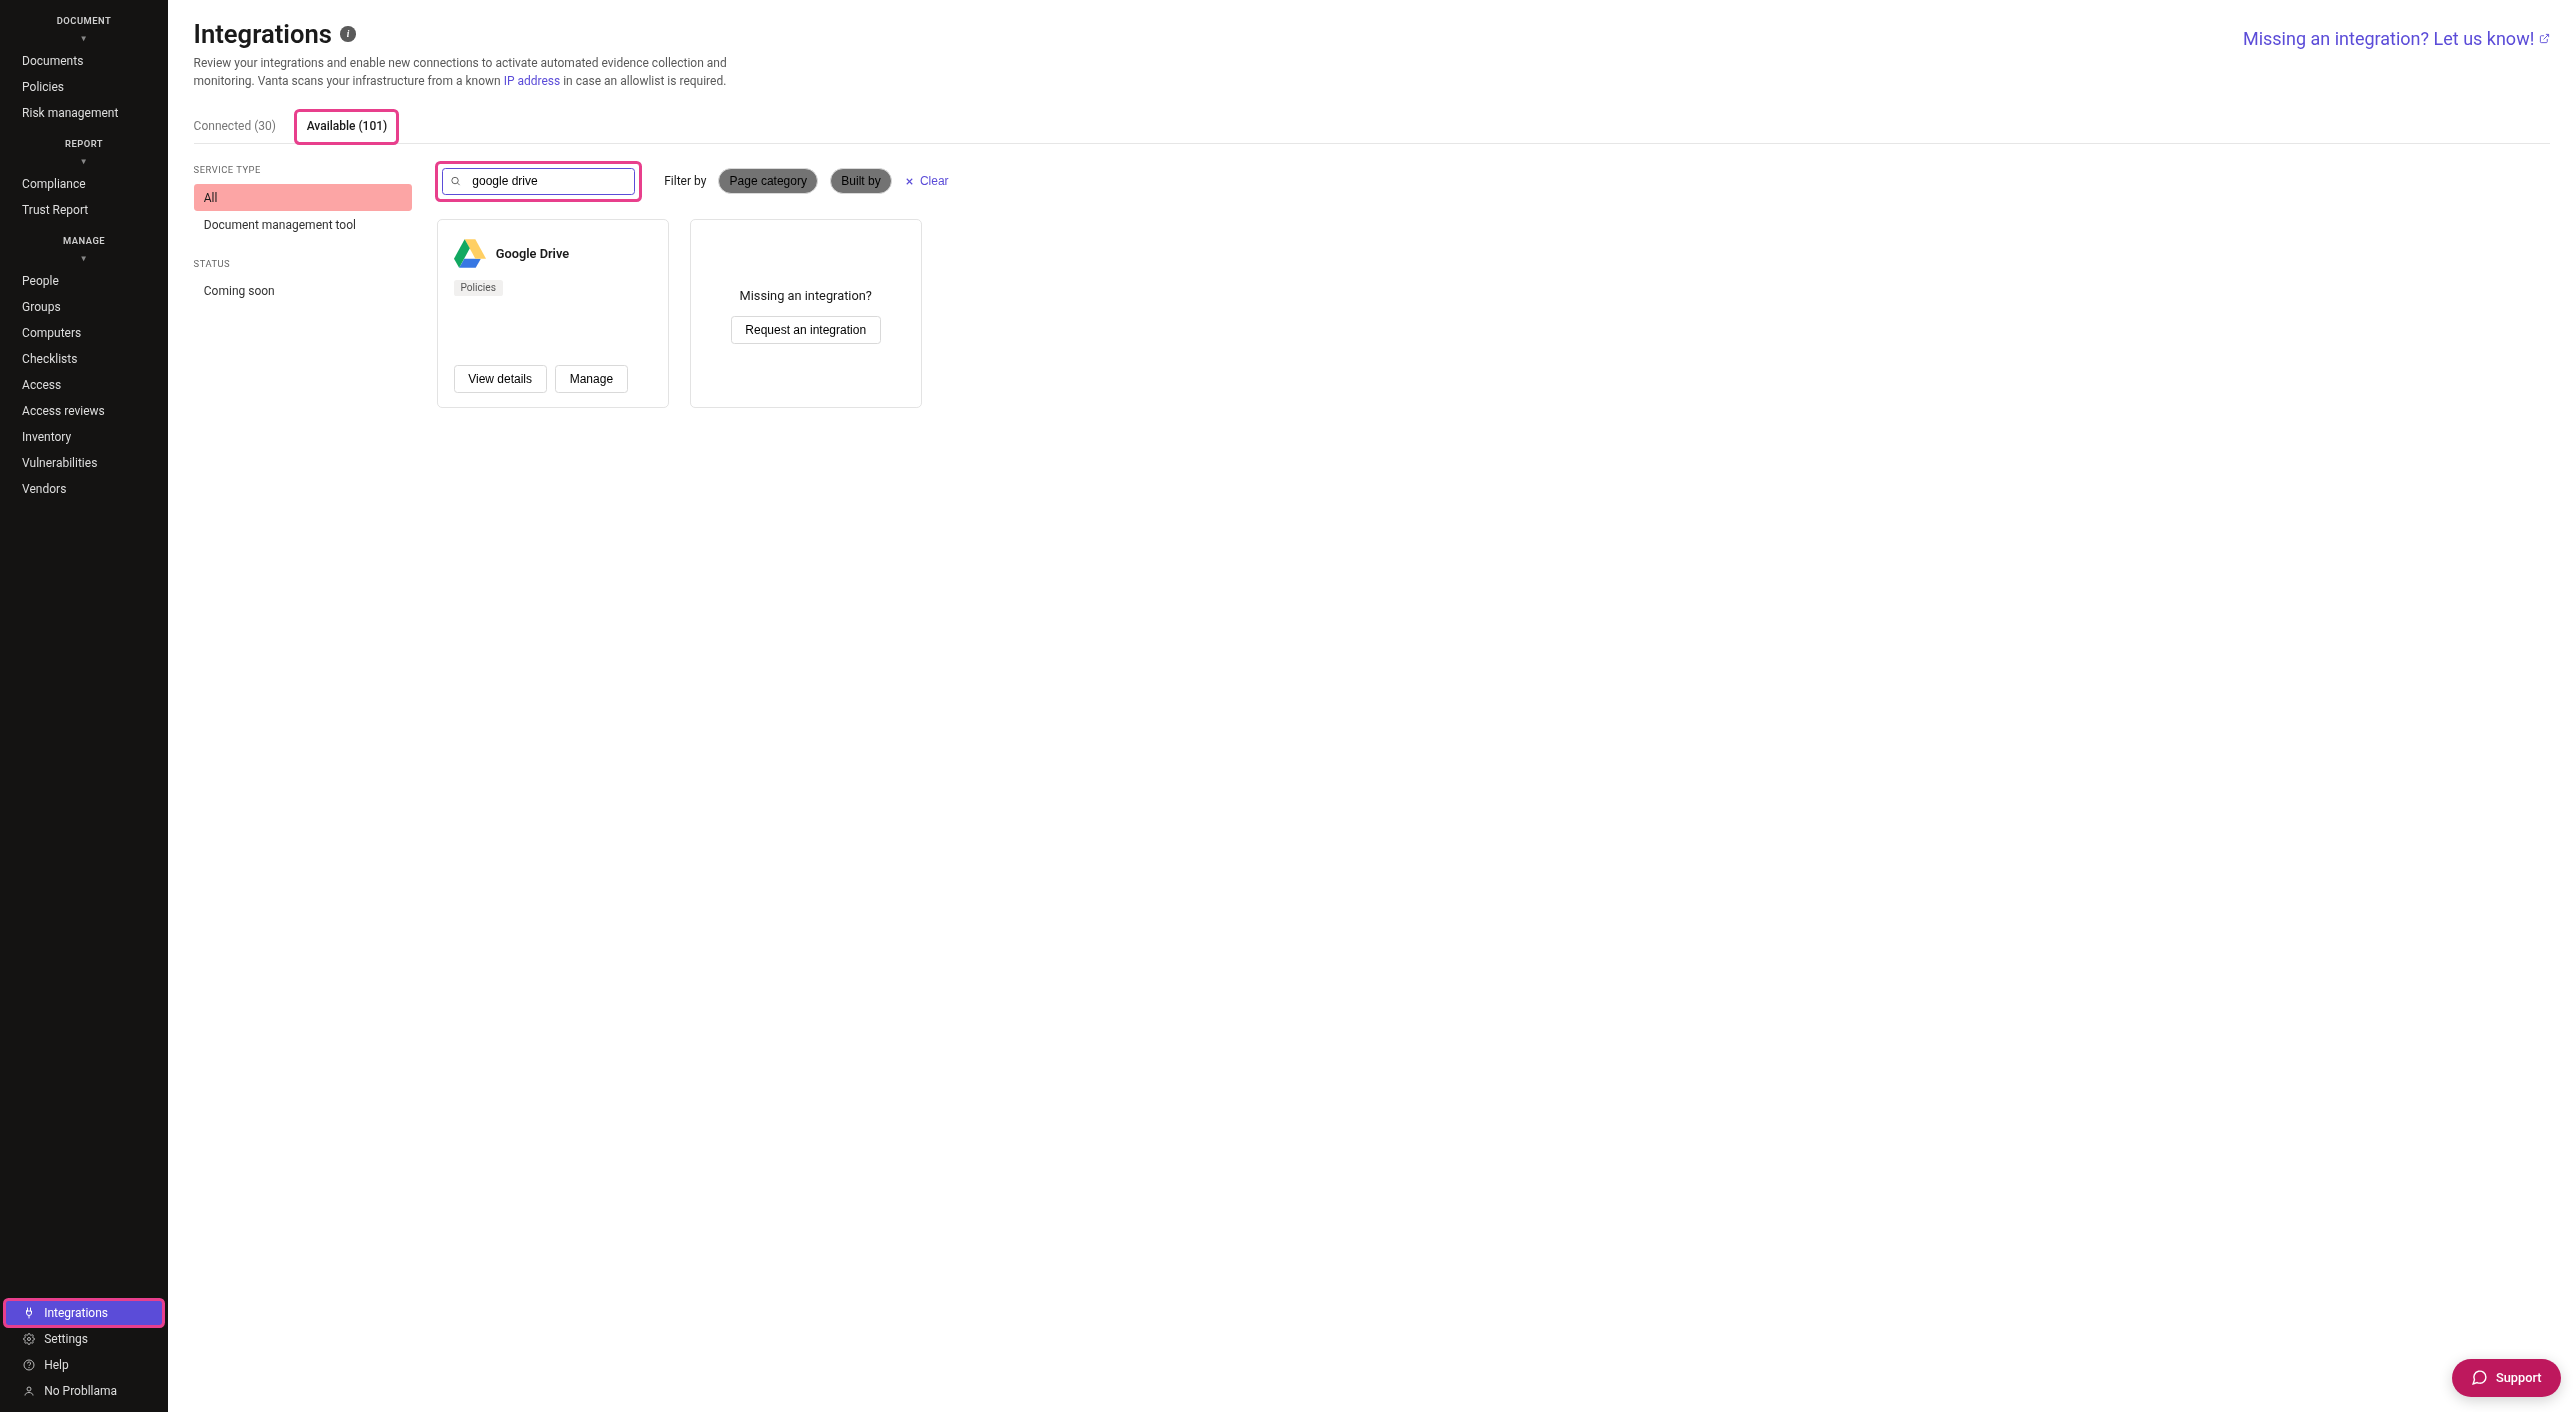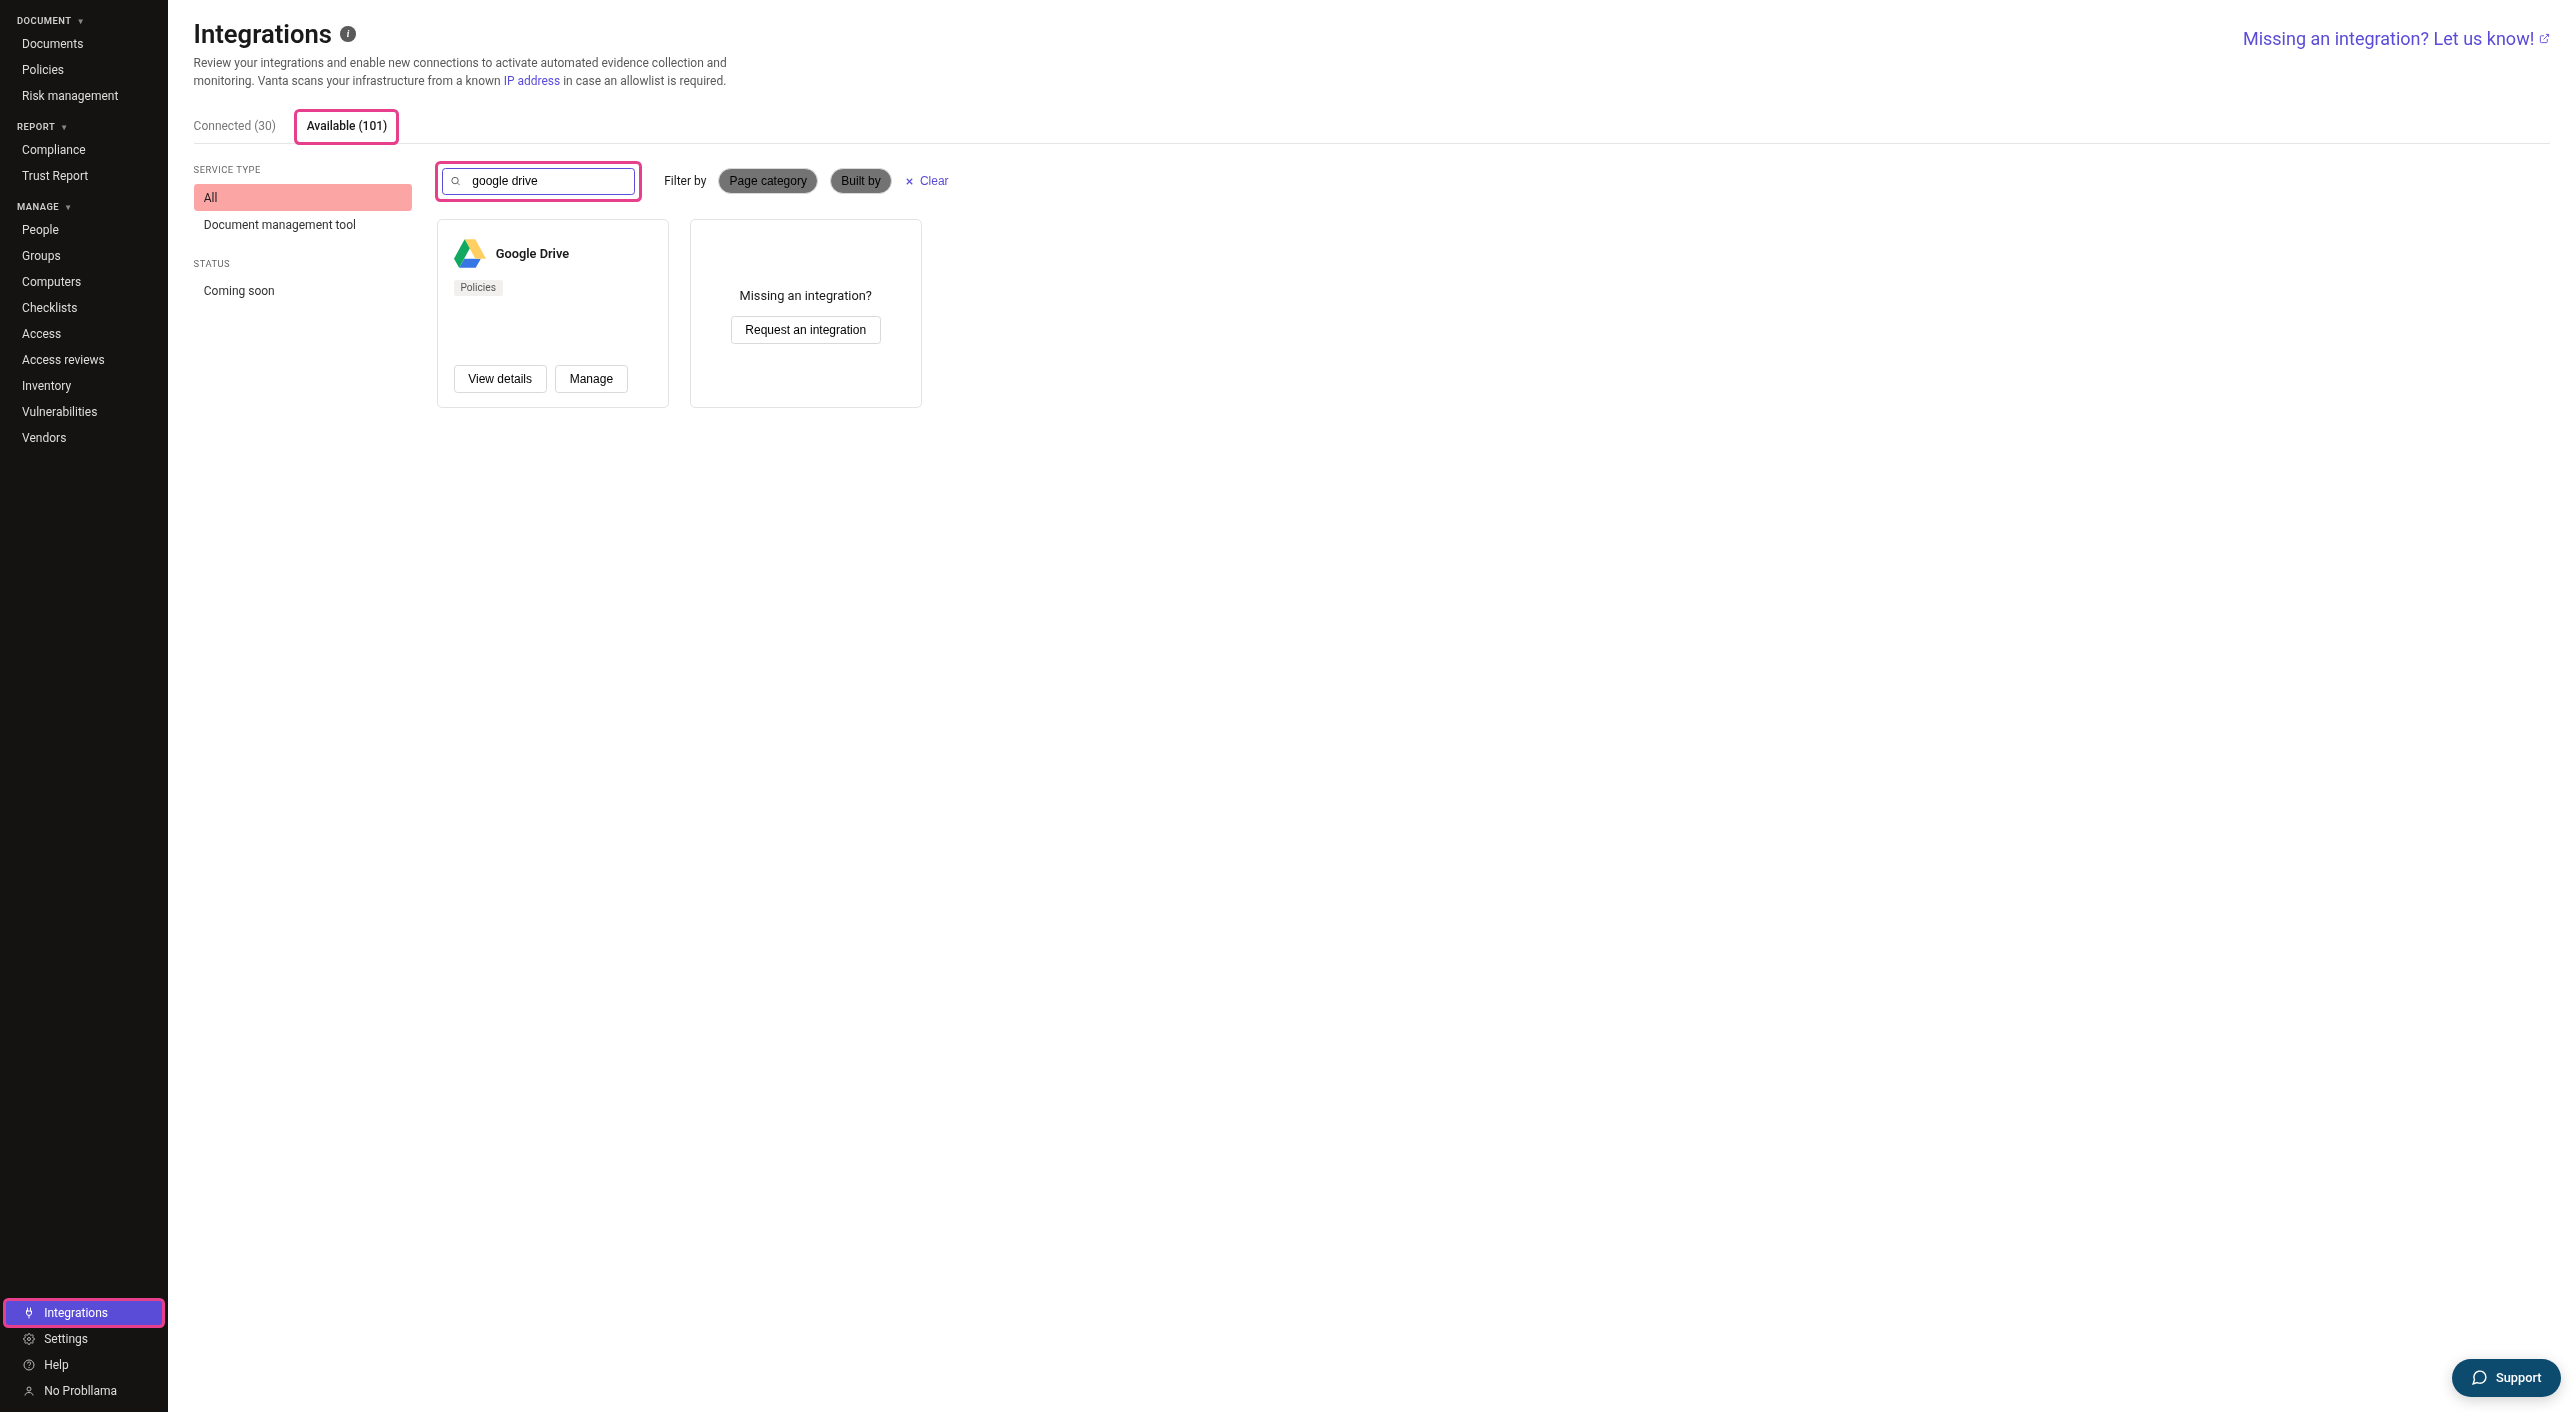--- a/index.html
+++ b/index.html
@@ -2,21 +2,21 @@
 <html style="font-size:13.6px"><head>
 <meta charset="utf-8">
 <style>
 * { box-sizing: border-box; margin: 0; padding: 0; }
 body { font-family: -apple-system, BlinkMacSystemFont, "Segoe UI", Roboto, Helvetica, Arial, sans-serif; font-size: 12px; color: #1a1a1a; background: #fff; }
 .app { display: flex; height: 100vh; width: 100vw; overflow: hidden; }
 
 
 .sidebar { width: 168px; background: #141312; color: #e8e8e8; display: flex; flex-direction: column; padding: 8.5px 0; overflow-y: auto; }
 .sidebar-section { margin-bottom: 5.1px; }
-.sidebar-section-header { display: flex; align-items: center; gap: 6.8px; padding: 6.8px 17px 5.1px; font-size: 9.4px; font-weight: 600; letter-spacing: 0.5px; color: #cfcfcf; text-transform: uppercase; cursor: pointer; }
+.sidebar-section-header { display: flex; align-items: center; gap: 6.8px; padding: 6.8px 17px 5.1px; font-size: 9.4px; font-weight: 600; letter-spacing: 0.5px; color: #cfcfcf; text-transform: uppercase; cursor: pointer; flex-direction: column; }
 .sidebar-section-header .chev { color: #888; font-size: 8.5px; }
 .sidebar-item { display: flex; align-items: center; gap: 8.5px; padding: 6px 17px; color: #ddd; font-size: 12px; cursor: pointer; border-radius: 3.4px; margin: 0 5.1px; }
 .sidebar-item.active { background: #5b4cd8; color: #fff; }
 .sidebar-item .icn { width: 13.6px; height: 13.6px; display: inline-flex; align-items: center; justify-content: center; color: #bbb; }
 .sidebar-item.active .icn { color: #fff; }
 .sidebar-spacer { flex: 1; }
 .sidebar-bottom .sidebar-item { font-size: 12px; }
 
 
 .hl-pink { outline: 3.4px solid #e83f8c; outline-offset: -1.7px; border-radius: 3.4px; }
@@ -63,21 +63,21 @@
 .card-title { font-size: 12.8px; font-weight: 600; }
 .badge { display: inline-block; background: #f1f0ef; color: #555; font-size: 10.2px; padding: 2.6px 6.8px; border-radius: 2.6px; }
 .card-spacer { flex: 1; }
 .card-actions { display: flex; gap: 8.5px; }
 .btn { border: 0.9px solid #d9d9d9; background: #fff; padding: 6px 13.6px; border-radius: 3.4px; font-size: 12px; cursor: pointer; }
 
 .card.missing { align-items: center; justify-content: center; text-align: center; gap: 13.6px; }
 .card.missing .mtxt { font-size: 12.8px; color: #1a1a1a; }
 
 
-.support { position: fixed; right: 15.4px; bottom: 15.4px; background: #0c4a6e; color: #fff; border-radius: 852px; padding: 10.2px 19px; display: flex; align-items: center; gap: 8.5px; font-size: 12.8px; font-weight: 500; cursor: pointer; box-shadow: 0 3.4px 13.6px rgba(0,0,0,0.18); }
+.support { position: fixed; right: 15.4px; bottom: 15.4px; background: #be185d; color: #fff; border-radius: 852px; padding: 10.2px 19px; display: flex; align-items: center; gap: 8.5px; font-size: 12.8px; font-weight: 500; cursor: pointer; box-shadow: 0 3.4px 13.6px rgba(0,0,0,0.18); }
 
 
 .drive-logo { width: 32px; height: 29px; }
 
 svg { display: block; }
 </style>
 </head>
 <body>
 
 <div class="app">

